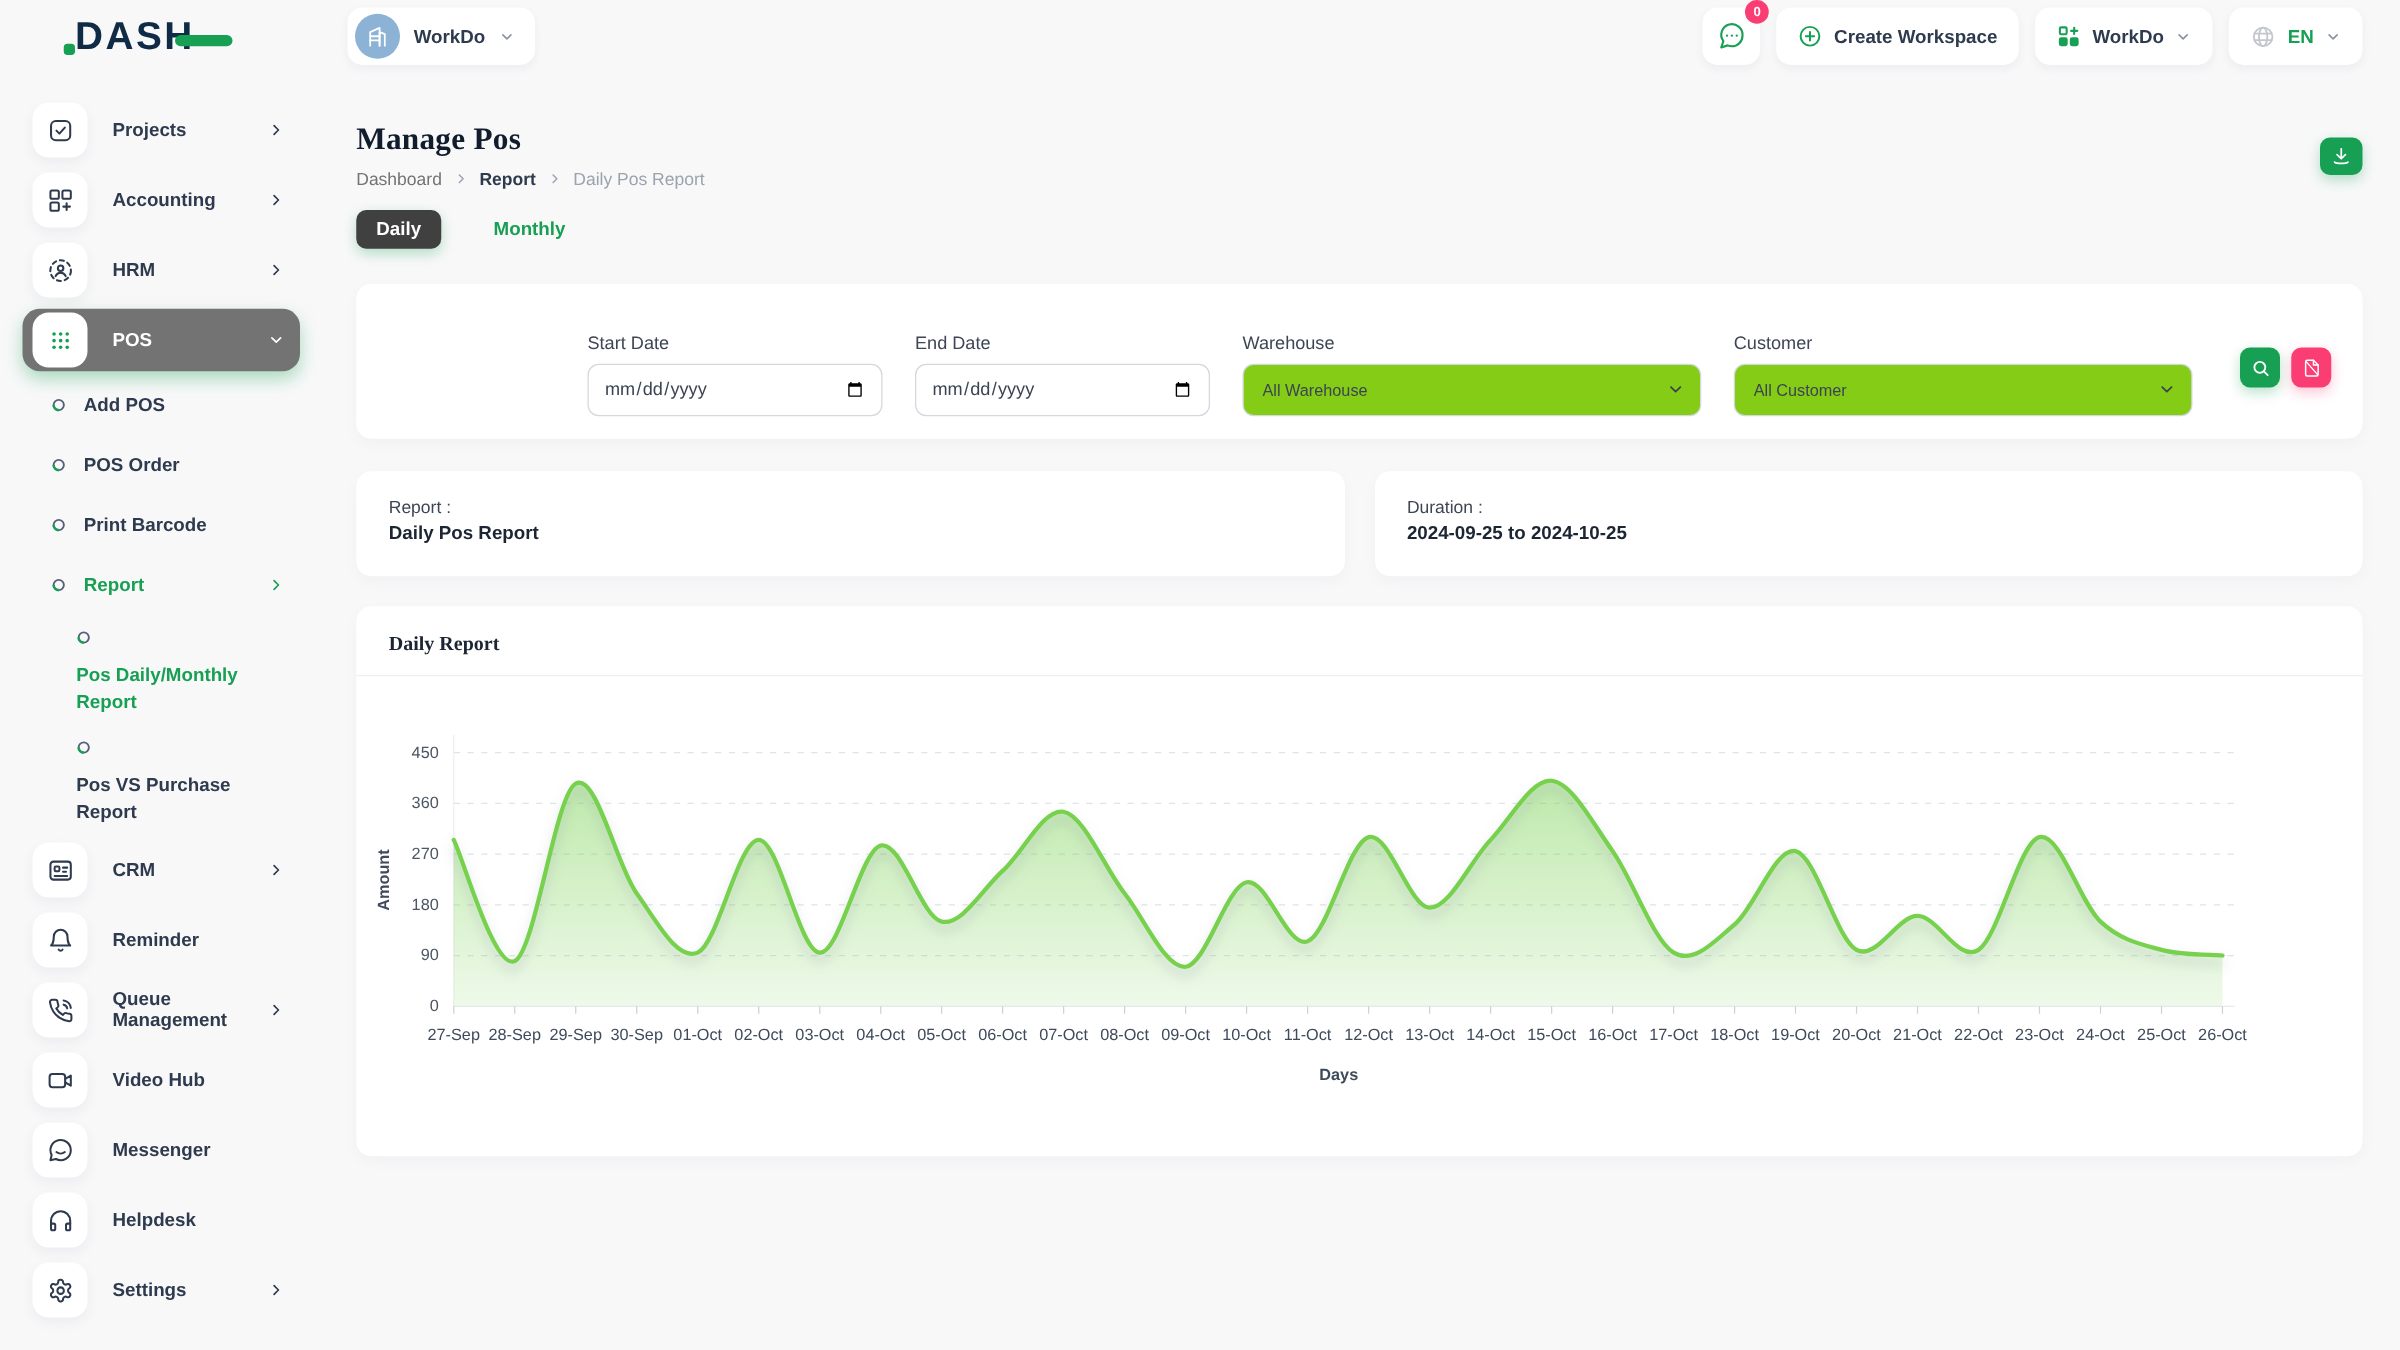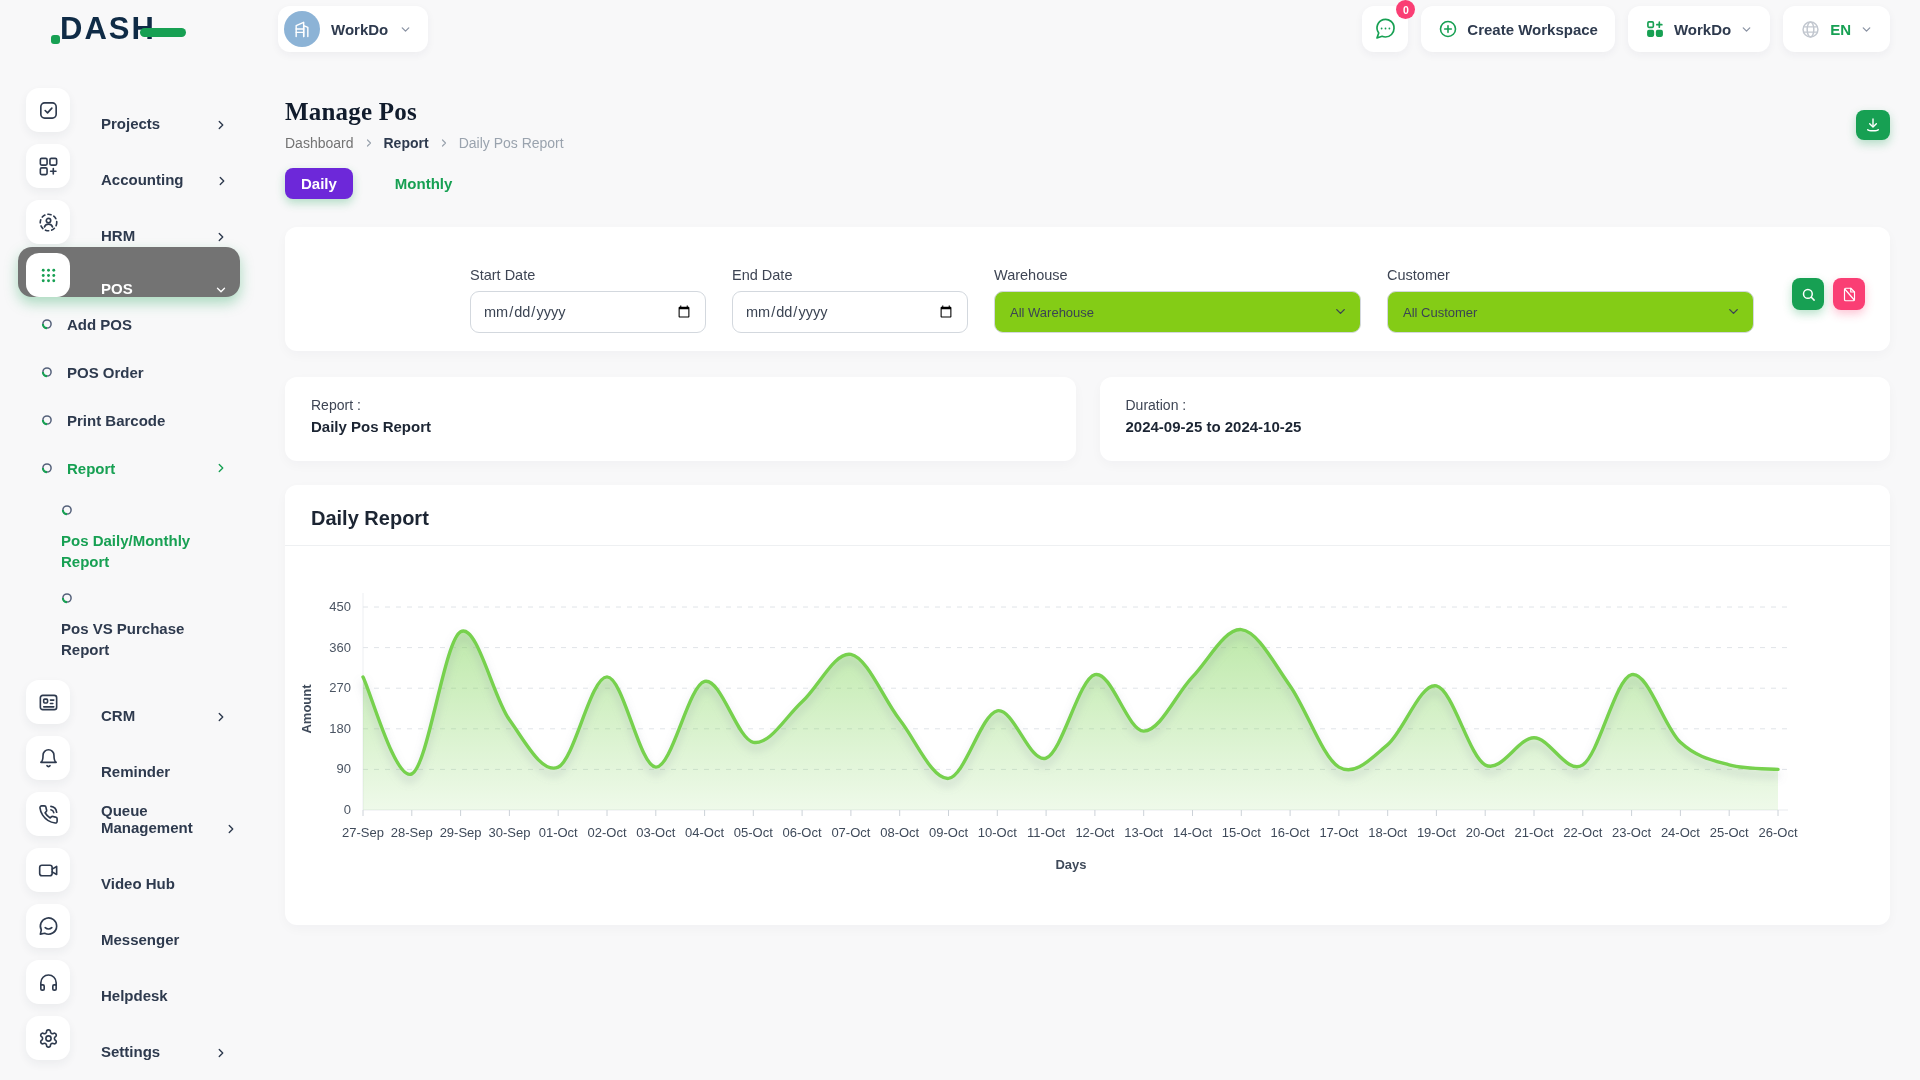--- a/index.html
+++ b/index.html
@@ -29,21 +29,21 @@
   .badge { position:absolute; top:-6px; right:-7px; min-width:19px; height:19px;
     background:#fa3e74; color:#fff; font-size:10.5px; font-weight:700; border-radius:50%;
     display:flex; align-items:center; justify-content:center; }
   .tb-pill { height:46px; background:#fff; border:none; border-radius:12px;
     display:flex; align-items:center; gap:9px; padding:0 17px;
     font-family:inherit; font-size:15px; font-weight:600; color:#2e3a4e;
     box-shadow:0 3px 8px rgba(30,45,70,.05); cursor:pointer; }
   .lang { color:#17a053; font-weight:700; }
   
   .sidebar { position:absolute; top:58px; left:0; bottom:0; width:258px; padding:18px 18px 0 18px; overflow:hidden; }
-  .side-item { height:56px; display:flex; align-items:flex-end; gap:31px; padding:0 12px 0 8px;
+  .side-item { height:56px; display:flex; align-items:center; gap:20px; padding:0 12px 0 8px;
     cursor:pointer; border-radius:14px; }
   .side-icon { width:44px; height:44px; background:#fff; border-radius:13px; flex:none;
     display:flex; align-items:center; justify-content:center; color:#2e3a4e;
     box-shadow:0 4px 10px rgba(30,45,70,.06); }
   .side-label { font-size:15px; font-weight:600; color:#2e3a4e; flex:1; }
   .side-chev { color:#2e3a4e; display:flex; }
   .side-item.active { background:#737373; height:50px; margin:3px 0; box-shadow:0 6px 14px rgba(23,160,83,.35); }
   .side-item.active .side-label, .side-item.active .side-chev { color:#fff; }
   .side-item.active .side-icon { box-shadow:none; }
   .sub-item { height:48px; display:flex; align-items:center; gap:14px; padding:0 12px 0 23px; cursor:pointer; }
@@ -62,21 +62,21 @@
   .bc-link { color:#737373; cursor:pointer; text-decoration:none; }
   .bc-sep { color:#9aa3ae; display:flex; }
   .bc-cur { color:#2e3a4e; font-weight:600; }
   .bc-muted { color:#9aa3ae; }
   .dl-btn { margin-left:auto; margin-top:12px; width:34px; height:30px; background:#17a053; border:none;
     border-radius:8px; color:#fff; display:flex; align-items:center; justify-content:center; cursor:pointer;
     box-shadow:0 4px 10px rgba(23,160,83,.3); }
   .tabs { margin-top:17px; display:flex; align-items:center; gap:26px; }
   .tab { border:none; background:none; font-family:inherit; font-size:15px; font-weight:600;
     color:#17a053; cursor:pointer; padding:7px 16px; border-radius:8px; }
-  .tab.active { background:#6d28d9; color:#fff; box-shadow:0 4px 10px rgba(23,160,83,.3); }
+  .tab.active { background:#404040; color:#fff; box-shadow:0 4px 10px rgba(23,160,83,.3); }
   .card { background:#fff; border-radius:12px; box-shadow:0 4px 12px rgba(30,45,70,.03); }
   .filter-card { margin-top:28px; height:124px; display:flex; align-items:center;
     padding:22px 25px 0 185px; gap:26px; }
   .f-group label { display:block; font-size:14.5px; color:#3e4554; margin-bottom:8px; }
   .f-input { width:236px; height:42px; border:1px solid #d3d8de; border-radius:9px;
     padding:0 12px; font-family:inherit; font-size:14.5px; color:#3b4453; background:#fff; }
   .select-wrap { position:relative; width:367px; }
   .select-wrap select { appearance:none; -webkit-appearance:none; width:100%; height:42px;
     border:1px solid #d3d8de; border-radius:9px; padding:0 34px 0 15px; font-family:inherit;
     font-size:13px; color:#3b4453; background:#84cc16; cursor:pointer; }
@@ -84,21 +84,21 @@
   .f-actions { margin-left:auto; display:flex; gap:9px; align-self:flex-start; margin-top:29px; }
   .btn-search, .btn-reset { width:32px; height:32px; border:none; border-radius:8px; cursor:pointer;
     display:flex; align-items:center; justify-content:center; color:#fff; }
   .btn-search { background:#17a053; box-shadow:0 4px 10px rgba(23,160,83,.3); }
   .btn-reset { background:#fa3e74; box-shadow:0 4px 10px rgba(250,62,116,.3); }
   .summary-row { margin-top:26px; display:grid; grid-template-columns:1fr 1fr; gap:24px; }
   .sum-card { height:84px; padding:20px 26px; }
   .sum-label { font-size:14px; color:#3e4554; }
   .sum-value { margin-top:5px; font-size:15px; font-weight:700; color:#1c2533; }
   .chart-card { margin-top:24px; height:440px; }
-  .chart-title { padding:22px 26px 15px; font-size:20px; font-weight:700; color:#1c2533; }
+  .chart-title { padding:22px 26px 15px; font-size:16px; font-weight:700; color:#1c2533;font-family:Liberation Serif, serif; }
   .chart-divider { height:1px; background:#eef0f2; }
   
   .ytick { font-size:13px; fill:#4b5563; text-anchor:end; }
   .xtick { font-size:13px; fill:#3f4a5a; text-anchor:middle; }
   .axis-title { font-size:13px; font-weight:bold; fill:#3f4a5a; text-anchor:middle; }
   .gridl { stroke:#e0e4e8; stroke-dasharray:5 6; }
   .grid0 { stroke:#e9ecef; }
   .tickm { stroke:#ccd2d8; }
   .yaxis { stroke:#edeff2; }
 </style>

